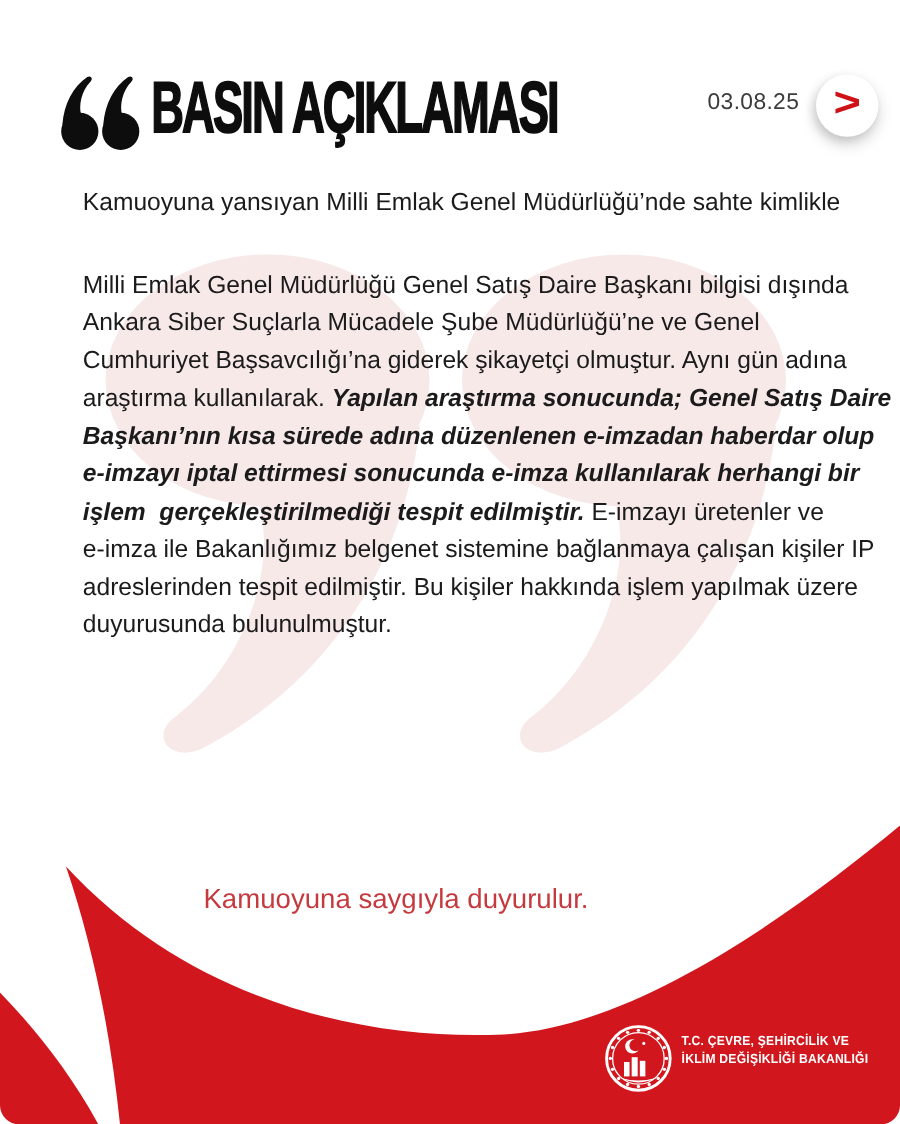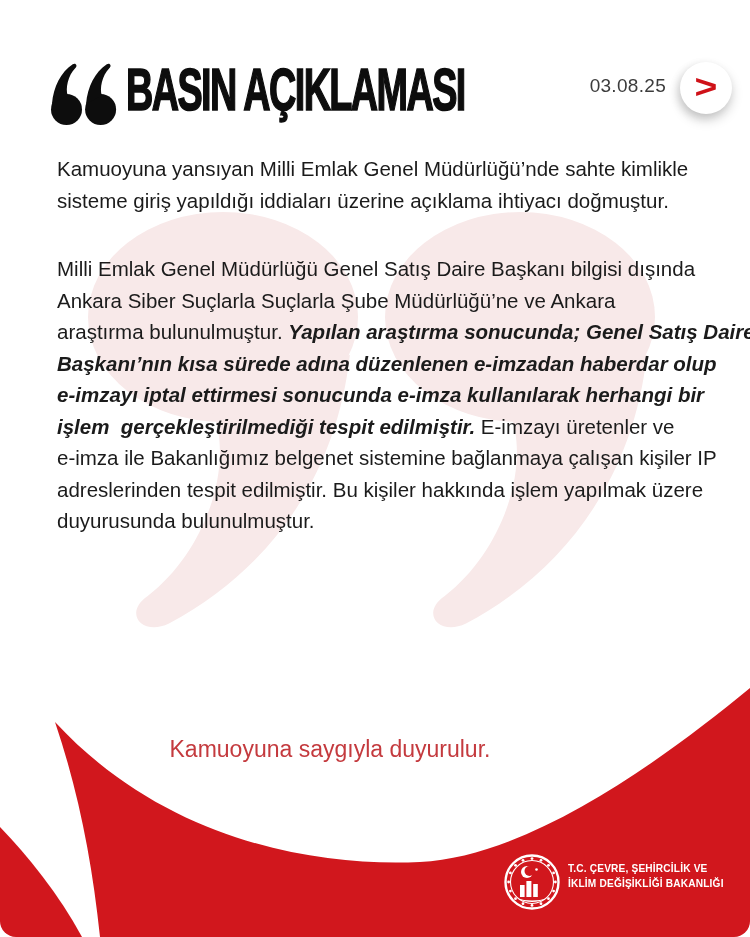--- a/index.html
+++ b/index.html
@@ -27,21 +27,21 @@
     background:#ffffff;border-radius:50%;
     box-shadow:0 6px 12px rgba(0,0,0,.18), -3px 3px 8px rgba(0,0,0,.10);
     display:flex;align-items:center;justify-content:center;
   }
   .arrow-btn span{
     font-size:34px;font-weight:900;color:#cf1118;line-height:1;
     transform:translateY(-2px) scaleX(1.15);
   }
   
   .body-text{position:absolute;left:57px;top:153px;right:38px;z-index:2;color:#1b1b1b;}
-  .para{margin:0 0 37px 0;}
+  .para{margin:0 0 37px 12px;}
   .line{white-space:pre;font-size:20.5px;line-height:31.5px;height:31.5px;}
   .bi{font-weight:bold;font-style:italic;}
   
   .closing{
     position:absolute;left:0;width:660px;top:736px;z-index:2;
     text-align:center;font-size:23px;color:#c43a3e;
   }
   
   .ministry-text{
     position:absolute;left:568px;top:861px;z-index:3;color:#ffffff;
@@ -118,26 +118,26 @@
 
   <div class="date">03.08.25</div>
 
   <div class="arrow-btn">
     <span>&gt;</span>
   </div>
 
   <div class="body-text">
       <div class="para">
         <div class="line"><span>Kamuoyuna yansıyan Milli Emlak Genel Müdürlüğü’nde sahte kimlikle</span></div>
-        <div class="line"><span>sisteme giriş yapıldığı iddiaları üzerine açıklama ihtiyacı doğmuştur.</span></div>
       </div>
       <div class="para">
         <div class="line"><span>Milli Emlak Genel Müdürlüğü Genel Satış Daire Başkanı bilgisi dışında</span></div>
-        <div class="line"><span>Ankara Siber Suçlarla Suçlarla Şube Müdürlüğü’ne ve Ankara</span></div>
-        <div class="line"><span>araştırma bulunulmuştur. </span><span class="bi">Yapılan araştırma sonucunda; Genel Satış Daire</span></div>
+        <div class="line"><span>Ankara Siber Suçlarla Mücadele Şube Müdürlüğü’ne ve Genel</span></div>
+        <div class="line"><span>Cumhuriyet Başsavcılığı’na giderek şikayetçi olmuştur. Aynı gün adına</span></div>
+        <div class="line"><span>araştırma kullanılarak. </span><span class="bi">Yapılan araştırma sonucunda; Genel Satış Daire</span></div>
         <div class="line"><span class="bi">Başkanı’nın kısa sürede adına düzenlenen e-imzadan haberdar olup</span></div>
         <div class="line"><span class="bi">e-imzayı iptal ettirmesi sonucunda e-imza kullanılarak herhangi bir</span></div>
         <div class="line"><span class="bi">işlem  gerçekleştirilmediği tespit edilmiştir.</span><span> E-imzayı üretenler ve</span></div>
         <div class="line"><span>e-imza ile Bakanlığımız belgenet sistemine bağlanmaya çalışan kişiler IP</span></div>
         <div class="line"><span>adreslerinden tespit edilmiştir. Bu kişiler hakkında işlem yapılmak üzere</span></div>
         <div class="line"><span>duyurusunda bulunulmuştur.</span></div>
       </div>
     </div>
 
   <div class="closing">Kamuoyuna saygıyla duyurulur.</div>

